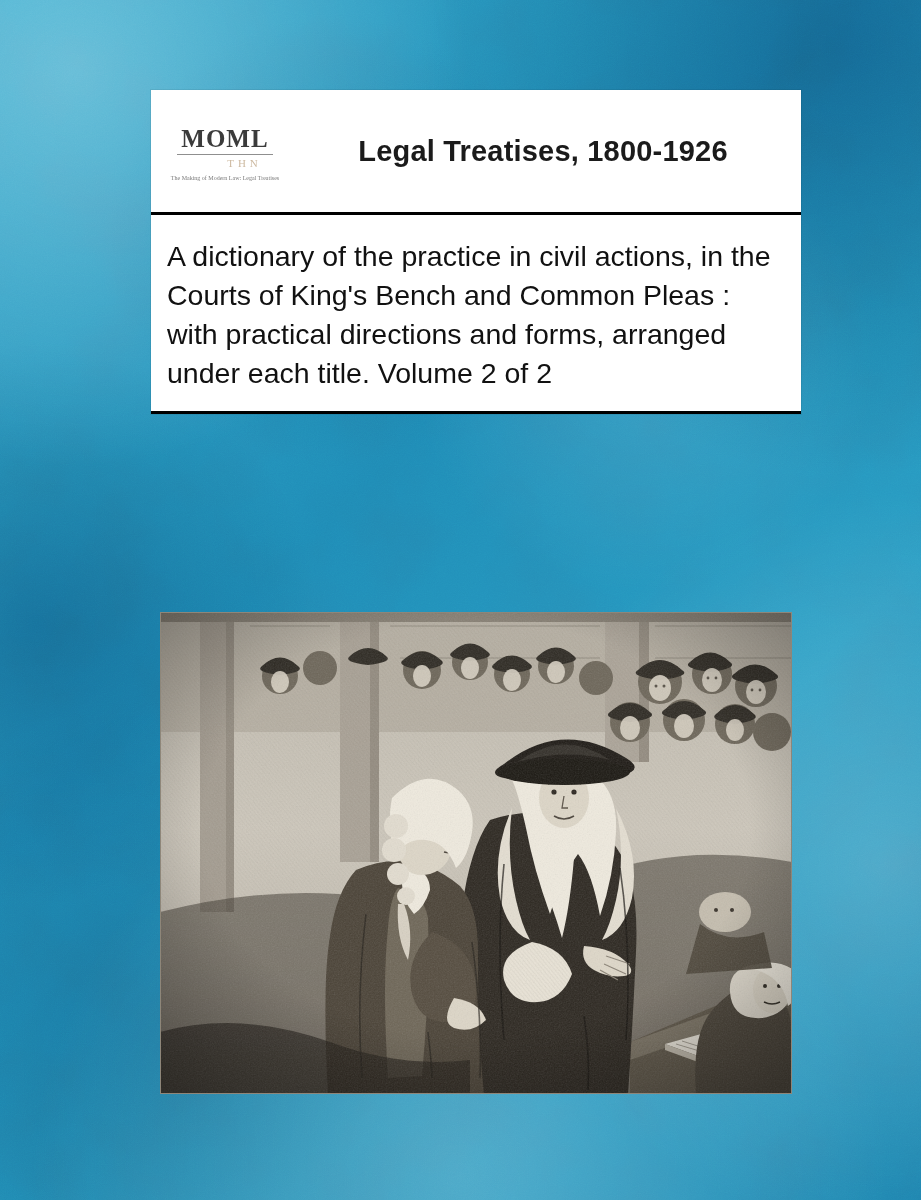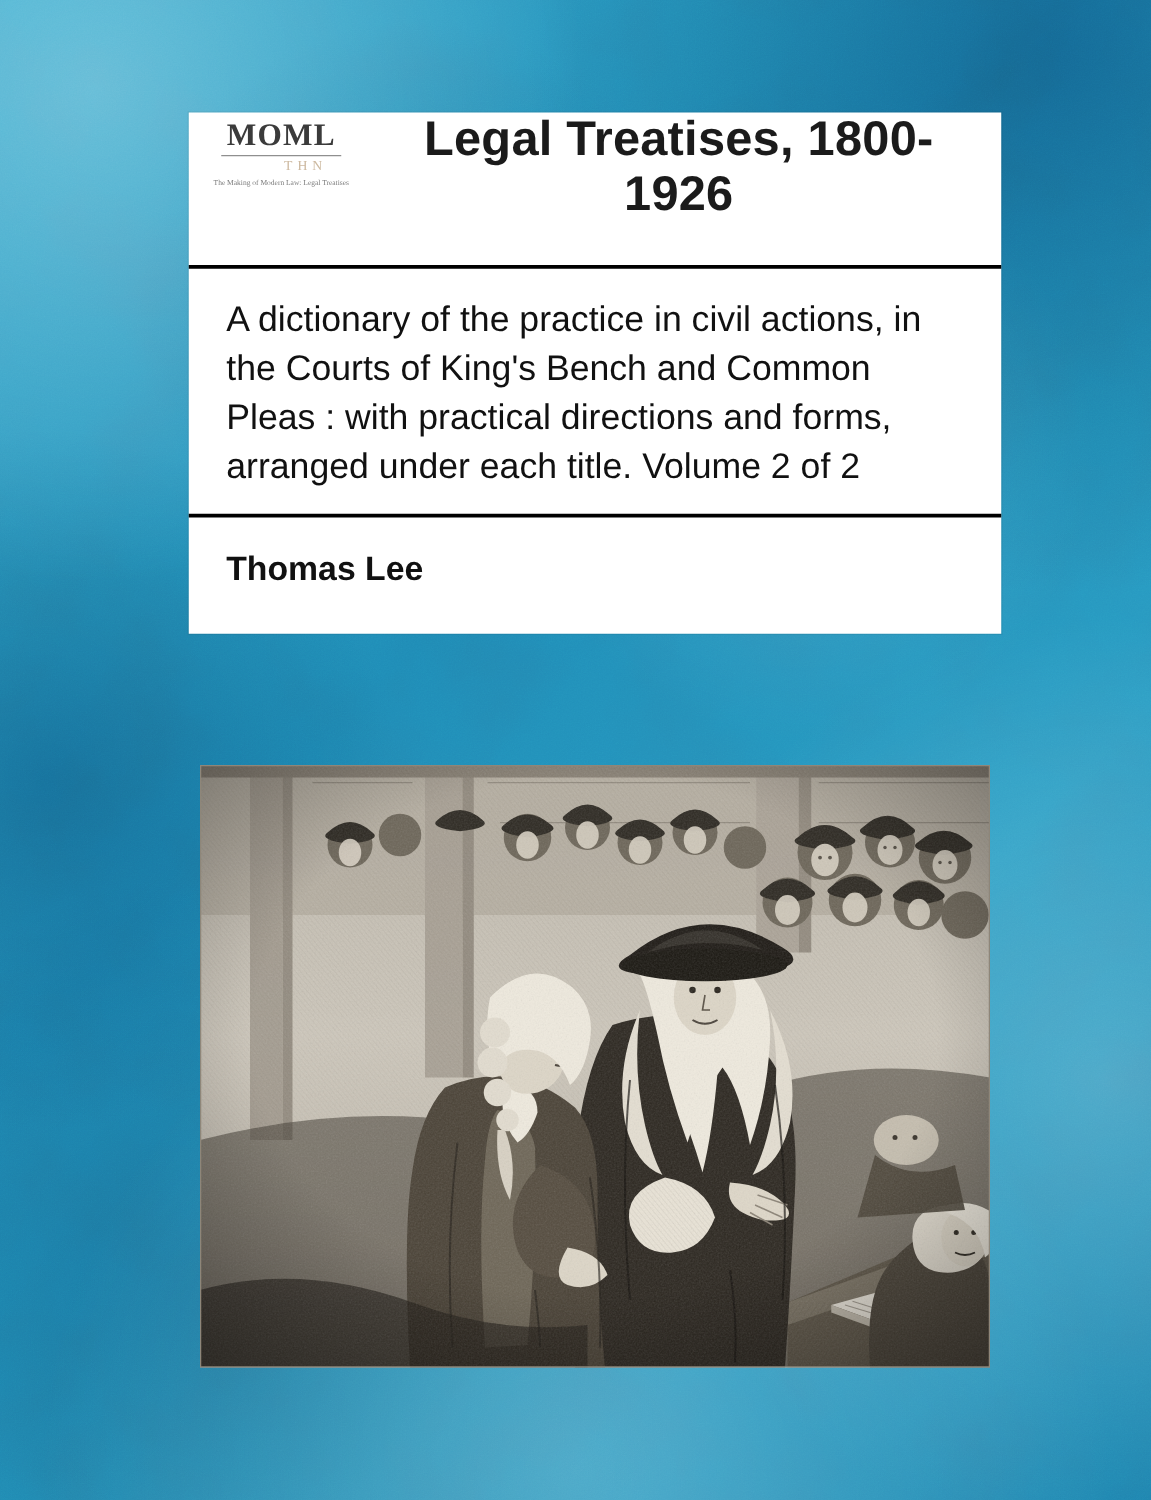--- a/index.html
+++ b/index.html
@@ -46,21 +46,21 @@
     left: 151px;
     top: 90px;
     width: 650px;
     background: #ffffff;
     box-shadow: 0 0 0 1px rgba(0,0,0,0.06);
   }
 
   
   .cover-header {
     display: flex;
-    align-items: flex-start;
+    align-items: center;
     height: 122px;
     border-bottom: 3px solid #000;
   }
   .moml {
     width: 148px;
     flex: 0 0 148px;
     display: flex;
     flex-direction: column;
     align-items: center;
     justify-content: center;
@@ -98,30 +98,30 @@
     max-width: 110px;
   }
   .series {
     flex: 1 1 auto;
     display: flex;
     align-items: center;
     justify-content: center;
     padding-right: 14px;
   }
   .series-title {
-    font-size: 39px;
+    font-size: 29px;
     font-weight: bold;
     color: #1b1b1b;
     letter-spacing: .2px;
     text-align: center;
   }
 
   
   .title-block {
-    padding: 22px 30px 18px 30px;
+    padding: 22px 30px 18px 16px;
     border-bottom: 3px solid #000;
   }
   .book-title {
     font-size: 28.5px;
     line-height: 1.37;
     color: #111;
     font-weight: normal;
     margin: 0;
   }
 
@@ -182,23 +182,20 @@
       <div class="series">
         <div class="series-title">Legal Treatises, 1800-1926</div>
       </div>
 
     </div>
 
     <div class="title-block">
       <h1 class="book-title">A dictionary of the practice in civil actions, in the Courts of King's Bench and Common Pleas : with practical directions and forms, arranged under each title. Volume 2 of 2</h1>
     </div>
 
-    <div class="author-block">
-      <p class="author-name">Thomas Lee</p>
-    </div>
 
   </div>
 
   <div class="illus">
     <svg width="632" height="482" viewBox="0 0 632 482">
       <defs>
         <filter id="eng-grain">
           <feTurbulence type="fractalNoise" baseFrequency="0.75" numOctaves="4" stitchTiles="stitch"></feTurbulence>
           <feColorMatrix type="saturate" values="0"></feColorMatrix>
         </filter>

